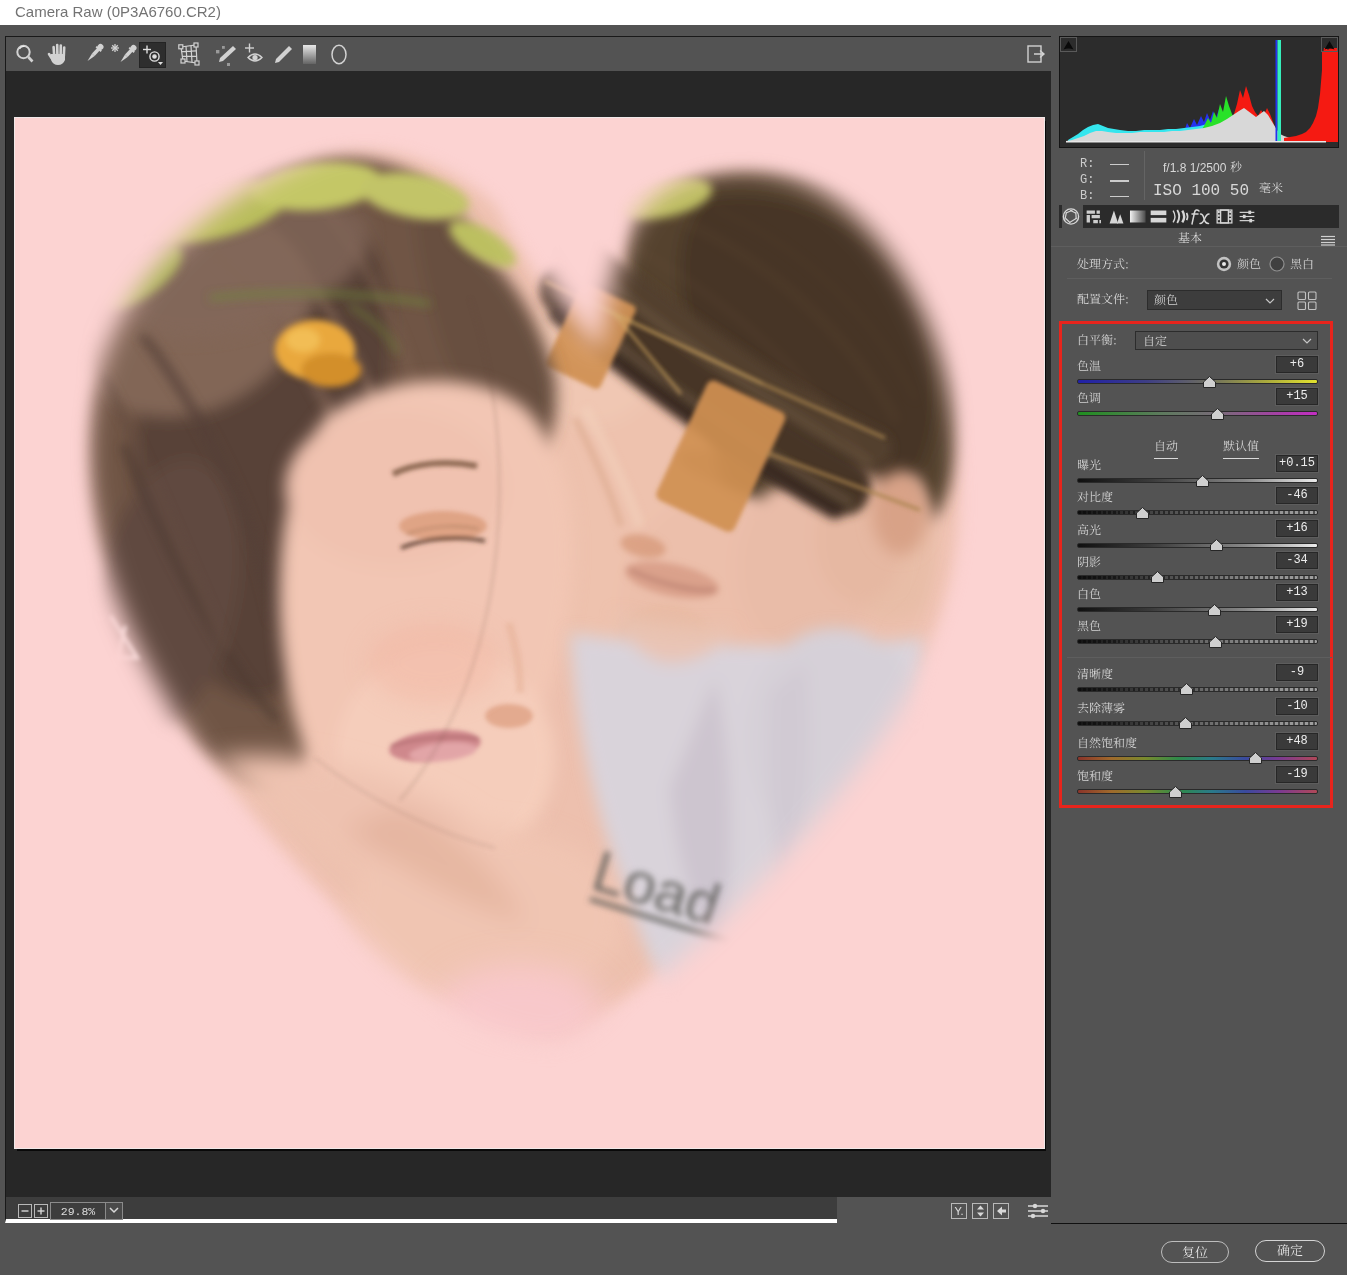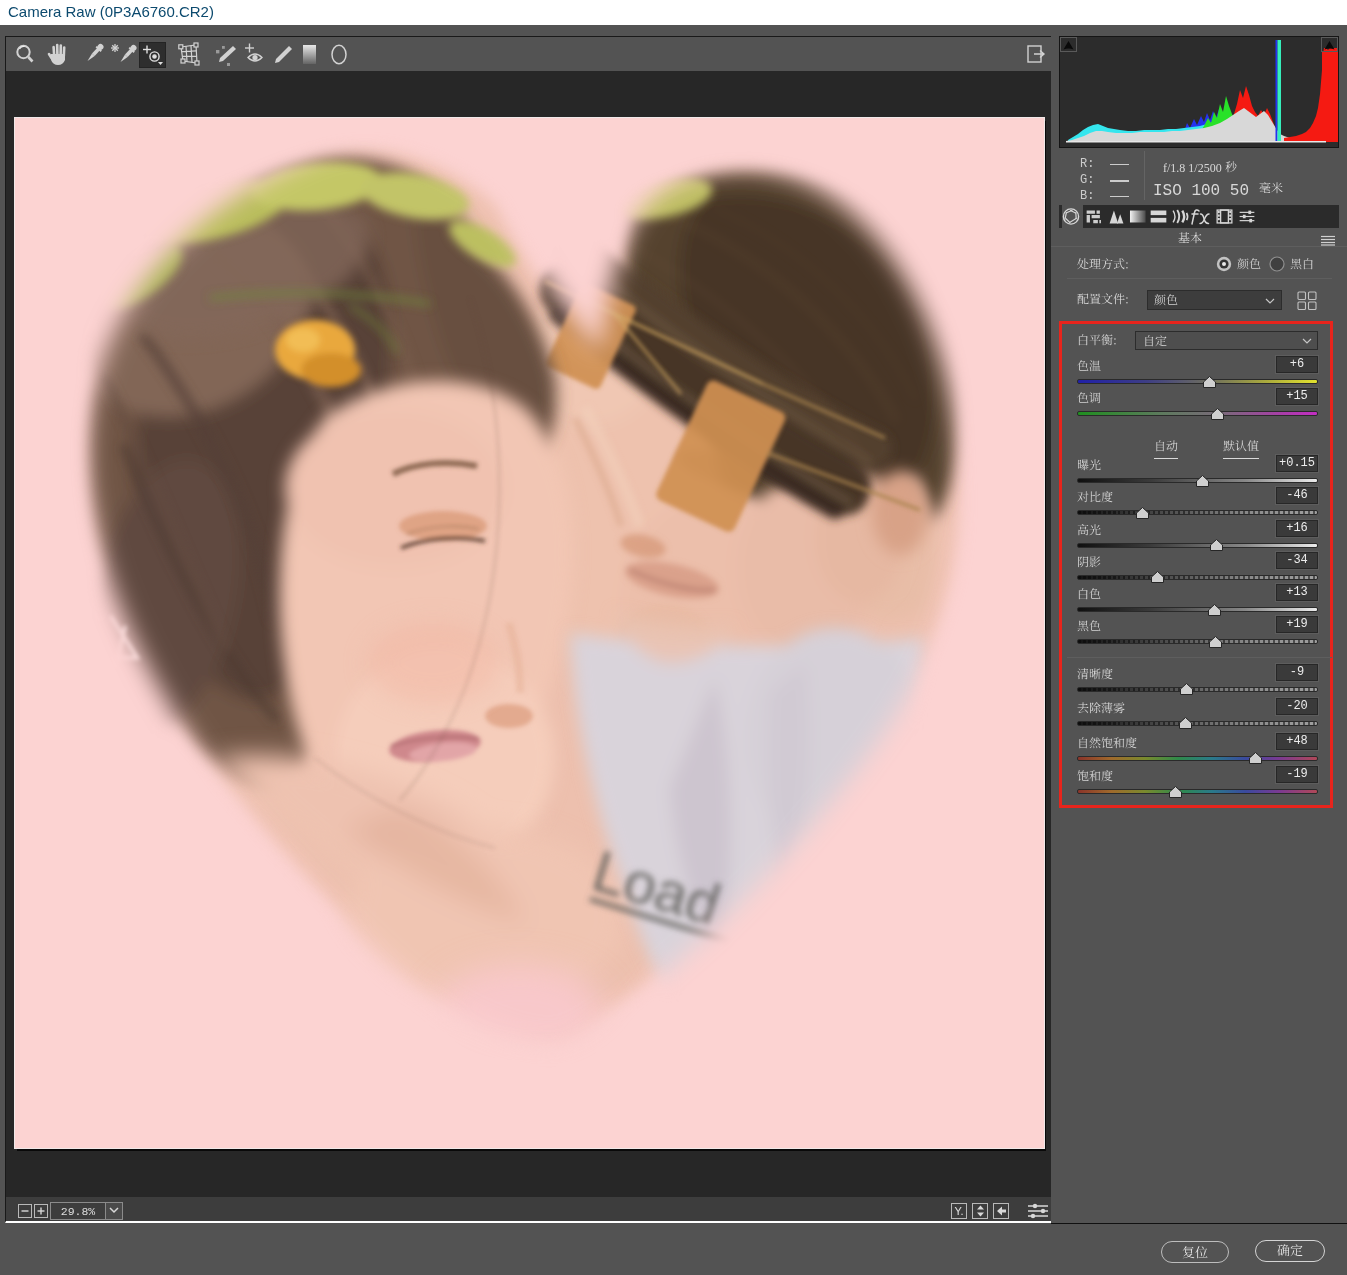--- a/index.html
+++ b/index.html
@@ -1,20 +1,20 @@
 <!DOCTYPE html>
 <html><head><meta charset="utf-8"><style>*{margin:0;padding:0;box-sizing:border-box}
 html,body{width:1347px;height:1275px;overflow:hidden;background:#535353}
 #root{position:relative;width:1347px;height:1275px;font-family:"Liberation Sans",sans-serif}
 .abs{position:absolute}
 .zh{display:inline-block;vertical-align:top}
-.titlebar{left:0;top:0;width:1347px;height:25px;background:#ffffff;color:#0c4a6e;font-size:15px;line-height:24px;padding-left:8px}
+.titlebar{left:0;top:0;width:1347px;height:25px;background:#ffffff;color:#737373;font-size:15px;line-height:24px;padding-left:15px}
 .toolbar{left:5px;top:36px;width:1046px;height:35px;background:#535353;border-top:1px solid #191919;border-left:1px solid #191919}
 .canvas{left:5px;top:71px;width:1046px;height:1126px;background:#272727;border-left:1px solid #191919}
-.statusbar{left:5px;top:1197px;width:1046px;height:26px;background:#3d3d3d;border-bottom:2px solid #ffffff;border-left:1px solid #191919}
+.statusbar{left:5px;top:1197px;width:832px;height:26px;background:#3d3d3d;border-bottom:4px solid #ffffff;border-left:1px solid #191919}
 .panel{left:1051px;top:25px;width:296px;height:1199px;background:#535353;border-bottom:1px solid #101010}
 .photo{left:9px;top:47px;width:1029px;height:1030px;box-shadow:2px 3px 0 rgba(5,5,5,.85);outline:1px solid #f0e8e8}
 .hist{left:8px;top:11px;width:280px;height:112px;background:#2c2c2c;border:1px solid #151515}
 .valbox{background:#3a3a3a;border:1px solid #272727;outline:1px solid #5d5d5d;color:#ececec;font-family:"Liberation Mono",monospace;font-size:12px;text-align:center;line-height:15px;height:17px;width:42px}
 .track{height:5px;border:1px solid #2a2a2a;border-radius:2px;background-size:100% 100%}
 .ddl{background:#434343;border:1px solid #2c2c2c}
 .btn{border:1px solid #bdbdbd;border-radius:11px;height:22px;text-align:center}
 </style></head><body>
 <div id="root">
     <div class="abs titlebar">Camera Raw (0P3A6760.CR2)</div>
@@ -297,21 +297,21 @@
       <div class="abs" style="left:270px;top:12px;width:17px;height:15px;border:1px solid #5a5a5a"><svg width="15" height="13" viewBox="0 0 15 13">
           <path d="M7.5 2 L12.5 10.5 Q7.5 8.5 2.5 10.5 Z" fill="#0a0a0a"></path>
         </svg></div>
       <div class="abs" style="left:29px;top:131.5px;font-family:'Liberation Mono',monospace;font-size:12px;color:#cccccc">R:</div>
       <div class="abs" style="left:59px;top:138.5px;width:19px;height:1.6px;background:#cccccc"></div>
       <div class="abs" style="left:29px;top:148px;font-family:'Liberation Mono',monospace;font-size:12px;color:#cccccc">G:</div>
       <div class="abs" style="left:59px;top:155px;width:19px;height:1.6px;background:#cccccc"></div>
       <div class="abs" style="left:29px;top:163.5px;font-family:'Liberation Mono',monospace;font-size:12px;color:#cccccc">B:</div>
       <div class="abs" style="left:59px;top:170.5px;width:19px;height:1.6px;background:#cccccc"></div>
       <div class="abs" style="left:93px;top:126px;width:1px;height:49px;background:#646464"></div>
-      <div class="abs" style="left:112px;top:135.5px;font-family:Liberation Serif, serif;font-size:12px;color:#cccccc;color:#d8d8d8">f/1.8  1/2500 <svg class="zh" width="12" height="14" viewBox="0 0 12 14" fill="#d8d8d8">
+      <div class="abs" style="left:112px;top:135.5px;font-family:Liberation Sans, sans-serif;font-size:12px;color:#cccccc;color:#d8d8d8">f/1.8  1/2500 <svg class="zh" width="12" height="14" viewBox="0 0 12 14" fill="#d8d8d8">
           <path transform="translate(0.0 0)" d="M9.1 0.4 7.9 0.3V7.4H8C8.3 7.4 8.6 7.1 8.6 7V0.7C8.9 0.7 9 0.6 9.1 0.4ZM9.5 2.3 9.4 2.4C10 3.2 10.7 4.5 10.7 5.5C11.6 6.3 12.4 4.2 9.5 2.3ZM11.5 6.2 10.3 5.7C9 8.9 7.2 10.1 4.4 11.1L4.5 11.3C7.5 10.6 9.5 9.4 11 6.3C11.3 6.3 11.4 6.3 11.5 6.2ZM7.4 2.6 6.1 2.3C5.9 3.8 5.5 5.4 5 6.5L5.2 6.6C6 5.7 6.6 4.3 6.9 2.8C7.2 2.8 7.3 2.7 7.4 2.6ZM4.6 3.3 4 3.9H3.4V1.6C3.9 1.4 4.5 1.3 4.9 1.2C5.2 1.2 5.4 1.2 5.5 1.1L4.5 0.3C3.6 0.8 1.9 1.5 0.5 1.9L0.6 2.1C1.2 2 1.9 1.9 2.6 1.7V3.9L0.4 3.9L0.5 4.3H2.3C1.9 6 1.2 7.6 0.3 8.9L0.4 9.1C1.4 8.2 2.1 7.1 2.6 5.9V11.3H2.7C3.1 11.3 3.4 11.1 3.4 11V5.4C3.8 5.9 4.2 6.6 4.2 7.2C5 7.8 5.6 6.2 3.4 5V4.3H5.2C5.4 4.3 5.5 4.2 5.5 4.1C5.2 3.7 4.6 3.3 4.6 3.3Z"></path>
         </svg></div>
       <div class="abs" style="left:102px;top:156.5px;font-family:'Liberation Mono',monospace;font-size:16px;color:#cccccc;color:#d8d8d8">ISO 100  50 <svg class="zh" width="24" height="14" viewBox="0 0 24 14" fill="#d8d8d8">
           <path transform="translate(0.0 0)" d="M5.1 0.3 5 0.4C5.5 0.6 5.9 1.1 6.1 1.5C6.9 1.9 7.4 0.3 5.1 0.3ZM10.4 0.9 9.8 1.6H0.5L0.6 2H11.2C11.3 2 11.4 1.9 11.5 1.8C11.1 1.4 10.4 0.9 10.4 0.9ZM9.1 6.3 8.3 5.6C6.9 6 4.1 6.6 1.9 6.9L2 7.1C3 7 4.1 6.9 5.2 6.8V7.6L1.5 8L1.7 8.3L5.2 8V8.9L0.8 9.3L1 9.7L5.2 9.3V10.2C5.2 10.9 5.4 11 6.6 11H8.4C10.8 11 11.3 10.9 11.3 10.5C11.3 10.4 11.2 10.3 10.9 10.2L10.8 9H10.7C10.5 9.5 10.4 10 10.3 10.2C10.3 10.3 10.2 10.3 10 10.3C9.8 10.3 9.1 10.4 8.4 10.4H6.6C6 10.4 5.9 10.3 5.9 10.1V9.2L10.7 8.8C10.9 8.7 11 8.7 11 8.5C10.6 8.2 10 7.8 10 7.8L9.5 8.5L5.9 8.9V7.9L9.6 7.6C9.8 7.6 9.9 7.5 9.9 7.3C9.6 7.1 9 6.7 9 6.7L8.5 7.3L5.9 7.6V6.9V6.7C6.9 6.6 7.8 6.4 8.5 6.3C8.8 6.4 9 6.4 9.1 6.3ZM1.6 4.6 1.4 4.6C1.5 5.2 1.3 5.9 0.9 6.1C0.6 6.3 0.5 6.5 0.6 6.7C0.7 7 1.1 7 1.4 6.8C1.7 6.6 1.9 6.1 1.8 5.5H10.2C10.1 5.9 10 6.4 9.9 6.7L10 6.8C10.4 6.5 10.8 6 11.1 5.6C11.3 5.6 11.4 5.6 11.5 5.5L10.6 4.6L10.2 5.1H1.8C1.8 5 1.7 4.8 1.6 4.6ZM3.5 4.6V4.4H8.6V4.8H8.7C9 4.8 9.4 4.6 9.4 4.5V3.2C9.6 3.1 9.8 3 9.9 3L8.9 2.2L8.5 2.7H3.6L2.7 2.3V4.9H2.9C3.2 4.9 3.5 4.7 3.5 4.6ZM8.6 3V4H3.5V3Z"></path>
           <path transform="translate(12.0 0)" d="M1.8 1.1 1.7 1.2C2.3 1.9 3.2 3 3.4 3.9C4.2 4.6 4.8 2.6 1.8 1.1ZM9.3 0.9C8.7 2.1 7.9 3.3 7.3 4L7.4 4.2C8.3 3.6 9.2 2.6 10 1.7C10.2 1.8 10.4 1.7 10.5 1.5ZM5.6 0.3V4.8H0.6L0.7 5.1H5C4 7 2.3 8.8 0.3 10.1L0.4 10.2C2.6 9.2 4.4 7.6 5.6 5.8V11.3H5.7C6 11.3 6.4 11.1 6.4 11V5.2C7.4 7.4 9.1 9.1 10.8 10.1C11 9.7 11.3 9.5 11.6 9.5L11.6 9.3C9.8 8.6 7.7 7 6.6 5.1H11.1C11.3 5.1 11.4 5.1 11.5 4.9C11 4.5 10.3 4 10.3 4L9.7 4.8H6.4V0.7C6.7 0.7 6.8 0.6 6.8 0.4Z"></path>
         </svg></div>
       <div class="abs" style="left:8px;top:180px;width:280px;height:23px;background:#2b2b2b"></div>
       <div class="abs" style="left:11px;top:180px;width:21px;height:23px;background:#535353"></div>
       <svg class="abs" style="left:8px;top:180px" width="280" height="23" viewBox="0 0 280 23">
         <g transform="translate(12,11.5)">
@@ -537,21 +537,21 @@
       <div class="abs track" style="left:26px;top:661.5px;width:241px;background:linear-gradient(to right,rgba(10,10,10,.92),rgba(40,40,40,.62) 38%,rgba(130,130,130,.30) 72%,rgba(235,235,235,.18)),repeating-linear-gradient(90deg,#2e2e2e 0 2.5px,#8f8f8f 2.5px 5px)"></div>
       <svg class="abs" style="left:128.5px;top:658.0px" width="13" height="12" viewBox="0 0 13 12">
         <path d="M6.5 .5 L12.5 6 L12.5 11.5 L.5 11.5 L.5 6 Z" fill="#cfcfcf" stroke="#262626" stroke-width="1"></path>
       </svg>
       <div class="abs" style="left:26px;top:676.5px"><svg class="zh" width="48" height="14" viewBox="0 0 48 14" fill="#d9d9d9">
           <path transform="translate(0.0 0)" d="M7.6 7.3 7.4 7.4C8 7.9 8.7 8.6 9.3 9.4C6.5 9.6 3.9 9.8 2.4 9.9C3.7 8.9 5.2 7.5 6 6.6C6.2 6.6 6.4 6.5 6.5 6.4L5.4 5.9H11.2C11.4 5.9 11.5 5.8 11.5 5.7C11.1 5.3 10.4 4.7 10.4 4.7L9.8 5.5H6.4V3H10.4C10.5 3 10.6 2.9 10.7 2.8C10.2 2.4 9.6 1.8 9.6 1.8L8.9 2.6H6.4V0.7C6.7 0.7 6.8 0.6 6.8 0.4L5.6 0.3V2.6H1.4L1.5 3H5.6V5.5H0.5L0.6 5.9H5.3C4.7 6.9 3.1 8.9 1.9 9.7C1.8 9.8 1.5 9.8 1.5 9.8L2.1 11C2.2 10.9 2.3 10.8 2.3 10.7C5.3 10.4 7.7 10 9.4 9.6C9.8 10.1 10 10.6 10.2 11.1C11.2 11.8 11.7 9.4 7.6 7.3Z"></path>
           <path transform="translate(12.0 0)" d="M9 7.2 8.9 7.3C9.5 8.1 10.4 9.3 10.6 10.2C11.5 10.8 12.1 8.9 9 7.2ZM5.5 7.2C5.2 8.2 4.4 9.5 3.5 10.3L3.6 10.5C4.7 9.8 5.7 8.7 6.2 7.8C6.4 7.8 6.6 7.8 6.6 7.6ZM7.8 0.9C8.4 2.4 9.7 3.6 11 4.4C11.1 4 11.4 3.8 11.7 3.7L11.7 3.5C10.2 2.9 8.8 2 8 0.8C8.3 0.7 8.4 0.7 8.5 0.5L7.1 0.3C6.7 1.7 5.1 3.6 3.6 4.6L3.7 4.7C5.4 3.9 7.1 2.4 7.8 0.9ZM4.3 6 4.4 6.3H7.3V10.1C7.3 10.2 7.2 10.3 7.1 10.3C6.8 10.3 5.8 10.2 5.8 10.2V10.4C6.3 10.5 6.5 10.5 6.7 10.7C6.8 10.8 6.9 11 6.9 11.2C7.9 11.1 8.1 10.7 8.1 10.1V6.3H11C11.2 6.3 11.3 6.3 11.3 6.2C11 5.8 10.3 5.3 10.3 5.3L9.8 6H8.1V4.4H10C10.1 4.4 10.2 4.3 10.3 4.2C9.9 3.9 9.4 3.4 9.4 3.4L8.9 4H5.3L5.4 4.4H7.3V6ZM1 1V11.3H1.1C1.5 11.3 1.8 11 1.8 11V1.3H3.3C3 2.3 2.6 3.7 2.3 4.4C3.1 5.3 3.3 6.3 3.3 7.1C3.3 7.6 3.2 7.8 3 7.9C2.9 8 2.9 8 2.7 8C2.6 8 2.2 8 1.9 8V8.2C2.2 8.2 2.4 8.3 2.5 8.4C2.6 8.5 2.7 8.7 2.7 9C3.8 9 4.2 8.4 4.2 7.3C4.2 6.4 3.8 5.3 2.6 4.4C3.1 3.7 3.8 2.3 4.2 1.5C4.5 1.5 4.7 1.5 4.8 1.4L3.8 0.5L3.3 1H1.9L1 0.6Z"></path>
           <path transform="translate(24.0 0)" d="M0.6 4.2 0.5 4.3C1 4.6 1.6 5.2 1.7 5.7C2.6 6.2 3 4.5 0.6 4.2ZM4.9 8.8 4.7 8.9C5.2 9.2 5.6 9.9 5.7 10.4C6.4 10.9 7.1 9.5 4.9 8.8ZM1.5 2.3 1.3 2.5C1.9 2.7 2.4 3.3 2.6 3.9C3.4 4.3 3.9 2.7 1.5 2.3ZM1.3 8.2C1.2 8.2 0.8 8.2 0.8 8.2V8.5C1.1 8.5 1.2 8.5 1.4 8.6C1.6 8.8 1.7 9.6 1.5 10.7C1.6 11.1 1.7 11.3 1.9 11.3C2.3 11.3 2.5 11 2.5 10.5C2.6 9.6 2.3 9.1 2.3 8.7C2.2 8.4 2.3 8.1 2.4 7.7C2.6 7.3 3.5 5.1 3.9 4L3.7 3.9C1.9 7.6 1.9 7.6 1.6 8C1.5 8.2 1.5 8.2 1.3 8.2ZM3.8 1.3H0.5L0.6 1.7H3.8V2.4H3.9C4.2 2.4 4.5 2.4 4.5 2.3V1.7H7.3V2.4H7.5C7.9 2.4 8.1 2.3 8.1 2.2V1.7H11.1C11.3 1.7 11.4 1.6 11.4 1.5C11 1.1 10.4 0.7 10.4 0.7L9.9 1.3H8.1V0.7C8.4 0.7 8.5 0.6 8.5 0.4L7.3 0.3V1.3H4.5V0.7C4.8 0.7 4.9 0.6 5 0.4L3.8 0.3ZM7.1 4.8V5.5H5.2V4.8ZM8.4 2 8.3 2.1C8.7 2.4 9.1 2.8 9.2 3.1C9.3 3.2 9.4 3.2 9.5 3.2H7.8V2.9C8.1 2.8 8.2 2.7 8.2 2.6L7.1 2.4V3.2H4L4.1 3.6H7.1V4.4H5.2L4.4 4.1V8H4.6C4.9 8 5.2 7.8 5.2 7.7V6.9H7.1V7.7H7.2C7.5 7.7 7.8 7.6 7.8 7.5V6.9H9.6V7.8H9.7C10 7.8 10.3 7.6 10.3 7.5V4.9C10.6 4.9 10.8 4.8 10.8 4.7L9.9 4L9.5 4.4H7.8V3.6H11.1C11.2 3.6 11.4 3.5 11.4 3.4C11 3 10.5 2.6 10.5 2.6L10 3.2H9.5C10 3.2 10.1 2.2 8.4 2ZM7.8 4.8H9.6V5.5H7.8ZM7.1 6.6H5.2V5.8H7.1ZM7.8 6.6V5.8H9.6V6.6ZM10.7 7.6 10.2 8.2H9.2V8C9.4 8 9.6 7.9 9.6 7.7L8.4 7.6V8.2H3.4L3.5 8.6H8.4V10.1C8.4 10.3 8.4 10.4 8.2 10.4C8 10.4 6.9 10.3 6.9 10.3V10.5C7.4 10.5 7.6 10.6 7.8 10.7C7.9 10.9 8 11 8 11.2C9 11.1 9.2 10.8 9.2 10.2V8.6H11.4C11.5 8.6 11.6 8.5 11.7 8.4C11.3 8.1 10.7 7.6 10.7 7.6Z"></path>
           <path transform="translate(36.0 0)" d="M9.5 3.8H6.8V4.1H9.5ZM5.1 3.8H2.3V4.1H5.1ZM9.1 2.9H6.8V3.3H9.1ZM5.1 2.9H2.7V3.2H5.1ZM4.4 4.8C4.7 4.8 4.8 4.7 4.9 4.6L3.8 4.2C3.3 5 2 6.1 0.8 6.7L0.9 6.9C1.9 6.6 2.8 6 3.5 5.5C4 5.9 4.6 6.3 5.4 6.6C3.9 7.2 2.1 7.6 0.5 7.8L0.5 8.1C2.5 7.9 4.5 7.5 6.1 6.9C7.6 7.4 9.3 7.7 11 7.9C11.1 7.5 11.3 7.3 11.6 7.2L11.6 7.1C10.1 7 8.5 6.9 7 6.6C7.8 6.2 8.5 5.8 9.1 5.4C9.4 5.4 9.6 5.3 9.6 5.2L8.8 4.5L8.2 4.9H4.2ZM3.8 5.3H7.9C7.4 5.7 6.8 6 6 6.3C5.1 6.1 4.3 5.7 3.7 5.4ZM6.2 7.5 5 7.4C5 7.7 4.9 8 4.8 8.3H1.7L1.8 8.7H4.6C4.1 9.6 3 10.5 0.7 11.1L0.8 11.3C3.8 10.7 5 9.7 5.5 8.7H8.6C8.5 9.5 8.4 10.1 8.2 10.2C8.1 10.3 8 10.3 7.8 10.3C7.6 10.3 6.7 10.3 6.2 10.2L6.2 10.4C6.7 10.5 7.2 10.6 7.3 10.7C7.5 10.8 7.5 11 7.5 11.2C8 11.2 8.4 11.1 8.7 11C9.1 10.7 9.3 9.9 9.4 8.7C9.6 8.7 9.7 8.7 9.8 8.6L8.9 7.9L8.5 8.3H5.7C5.7 8.1 5.8 8 5.8 7.8C6.1 7.8 6.2 7.6 6.2 7.5ZM1.8 1.5 1.5 1.5C1.6 2.1 1.3 2.7 0.9 2.9C0.7 3 0.5 3.3 0.6 3.5C0.7 3.8 1.1 3.8 1.4 3.7C1.7 3.5 2 3 1.9 2.3H5.6V4.5H5.7C6.1 4.5 6.3 4.4 6.3 4.3V2.3H10.2C10.1 2.8 9.9 3.3 9.8 3.7L10 3.8C10.4 3.4 10.8 2.8 11.1 2.4C11.3 2.4 11.5 2.4 11.5 2.3L10.7 1.5L10.2 2H6.3V1.3H10C10.1 1.3 10.2 1.2 10.3 1.1C9.9 0.7 9.3 0.3 9.3 0.3L8.7 0.9H2.1L2.2 1.3H5.6V2H1.9C1.8 1.8 1.8 1.7 1.8 1.5Z"></path>
         </svg></div>
-      <div class="abs valbox" style="left:225px;top:672.5px">-20</div>
+      <div class="abs valbox" style="left:225px;top:672.5px">-10</div>
       <div class="abs track" style="left:26px;top:695.5px;width:241px;background:linear-gradient(to right,rgba(10,10,10,.92),rgba(40,40,40,.62) 38%,rgba(130,130,130,.30) 72%,rgba(235,235,235,.18)),repeating-linear-gradient(90deg,#2e2e2e 0 2.5px,#8f8f8f 2.5px 5px)"></div>
       <svg class="abs" style="left:127.5px;top:692.0px" width="13" height="12" viewBox="0 0 13 12">
         <path d="M6.5 .5 L12.5 6 L12.5 11.5 L.5 11.5 L.5 6 Z" fill="#cfcfcf" stroke="#262626" stroke-width="1"></path>
       </svg>
       <div class="abs" style="left:26px;top:711.5px"><svg class="zh" width="60" height="14" viewBox="0 0 60 14" fill="#d9d9d9">
           <path transform="translate(0.0 0)" d="M8.9 2.6V4.8H3.2V2.6ZM5.5 0.3C5.4 0.9 5.2 1.7 5 2.3H3.3L2.4 1.9V11.2H2.6C2.9 11.2 3.2 11 3.2 10.9V10.4H8.9V11.2H9C9.3 11.2 9.7 11 9.7 10.9V2.8C10 2.7 10.2 2.6 10.2 2.5L9.2 1.8L8.8 2.3H5.4C5.8 1.8 6.2 1.2 6.4 0.8C6.7 0.8 6.9 0.6 6.9 0.5ZM3.2 5.2H8.9V7.4H3.2ZM3.2 7.8H8.9V10.1H3.2Z"></path>
           <path transform="translate(12.0 0)" d="M8.8 1.1 8.7 1.1C9 1.5 9.5 2.1 9.6 2.6C10.3 3.1 11 1.6 8.8 1.1ZM2.4 8.4C2.3 9.4 1.6 10.2 1 10.5C0.7 10.6 0.6 10.8 0.7 11.1C0.8 11.3 1.2 11.3 1.6 11.1C2.1 10.8 2.9 9.9 2.6 8.4ZM4.4 8.5 4.2 8.6C4.4 9.2 4.7 10.2 4.6 11C5.2 11.7 6.1 10.1 4.4 8.5ZM6.7 8.4 6.5 8.5C7 9.2 7.5 10.2 7.5 11C8.3 11.7 9 9.9 6.7 8.4ZM8.9 8.4 8.7 8.5C9.5 9.1 10.5 10.2 10.7 11.1C11.6 11.7 12.1 9.7 8.9 8.4ZM7.5 0.5C7.5 1.5 7.5 2.5 7.4 3.3H5.7C5.9 3 6 2.6 6.1 2.3C6.4 2.3 6.5 2.2 6.6 2.1L5.7 1.4L5.2 1.8H3.3C3.5 1.5 3.6 1.2 3.8 0.8C4 0.9 4.2 0.8 4.2 0.6L3.1 0.2C2.5 2.2 1.5 4 0.4 5.1L0.6 5.3C0.9 5 1.2 4.7 1.5 4.4C2 4.8 2.5 5.4 2.6 5.8C3.3 6.3 3.8 4.8 1.7 4.3C2 3.9 2.3 3.5 2.5 3.1C3 3.4 3.5 3.9 3.7 4.3C4.4 4.7 4.7 3.3 2.7 2.9C2.8 2.7 3 2.4 3.1 2.2H5.3C4.6 4.8 3.1 7.2 0.5 8.6L0.7 8.8C3.3 7.6 4.9 5.6 5.7 3.4L5.8 3.7H7.4C7.1 5.5 6.3 7 3.8 8.1L3.9 8.3C6.8 7.2 7.8 5.7 8.1 3.9C8.5 6 9.3 7.4 10.8 8.3C11 8 11.2 7.7 11.6 7.7L11.6 7.5C9.9 6.9 8.7 5.6 8.3 3.7H11.2C11.4 3.7 11.5 3.6 11.5 3.5C11.1 3.1 10.5 2.6 10.5 2.6L9.9 3.3H8.2C8.2 2.6 8.3 1.8 8.3 0.9C8.6 0.9 8.7 0.8 8.7 0.6Z"></path>
           <path transform="translate(24.0 0)" d="M3.1 0.5 1.8 0.2C1.6 1.8 1 4.1 0.4 5.4L0.6 5.5C1.1 4.7 1.6 3.7 2 2.7H3.8C3.6 3.2 3.4 4.1 3.3 4.5L3.5 4.6C3.8 4.1 4.3 3.3 4.6 2.8C4.8 2.8 5 2.7 5.1 2.7L4.2 1.8L3.7 2.3H2.1C2.3 1.7 2.5 1.2 2.7 0.7C3 0.7 3 0.7 3.1 0.5ZM7.1 0.6 5.8 0.2C5.5 1.7 4.8 3.9 3.9 5.4L4 5.5C4.5 5 4.9 4.4 5.2 3.8V10C5.2 10.7 5.5 10.9 6.7 10.9H8.6C11.1 10.9 11.6 10.8 11.6 10.4C11.6 10.2 11.5 10.2 11.2 10.1L11.2 8H11C10.9 9 10.7 9.7 10.6 10C10.5 10.1 10.5 10.2 10.3 10.2C10 10.2 9.4 10.2 8.6 10.2H6.8C6 10.2 6 10.1 6 9.8V6.9H7.8V7.3H7.9C8.1 7.3 8.5 7.2 8.5 7.1V4.3C8.7 4.3 8.9 4.2 9 4.1L8.1 3.4L7.7 3.9H6.1L5.4 3.6C5.6 3.2 5.8 2.8 6 2.4H9.9C9.9 5.5 9.7 7.3 9.4 7.7C9.3 7.8 9.2 7.8 9 7.8C8.7 7.8 8 7.7 7.6 7.7L7.6 7.9C8 8 8.4 8.1 8.6 8.2C8.7 8.3 8.8 8.4 8.8 8.6C9.2 8.6 9.7 8.6 9.9 8.2C10.4 7.7 10.6 6 10.7 2.5C10.9 2.5 11.1 2.4 11.1 2.3L10.3 1.6L9.8 2.1H6.1C6.3 1.6 6.5 1.2 6.6 0.8C6.9 0.8 7 0.7 7.1 0.6ZM6 4.2H7.8V6.6H6ZM3.1 4.3 2 4.2V9.6C2 9.8 1.9 9.8 1.6 10L2.1 11C2.2 11 2.3 10.8 2.4 10.6C3.3 9.8 4.2 9 4.6 8.6L4.5 8.5L2.7 9.5V4.7C3 4.6 3.1 4.5 3.1 4.3Z"></path>
           <path transform="translate(36.0 0)" d="M5.2 3.4 4.7 4.1H3.7V1.6C4.3 1.4 4.9 1.3 5.3 1.1C5.6 1.2 5.8 1.2 5.9 1.1L5 0.3C4 0.8 2 1.6 0.4 2L0.5 2.2C1.3 2.1 2.1 1.9 2.9 1.8V4.1H0.5L0.6 4.4H2.6C2.2 6.1 1.5 7.8 0.4 9.1L0.6 9.3C1.6 8.4 2.4 7.2 2.9 6V11.3H3C3.4 11.3 3.7 11.1 3.7 11V5.4C4.2 6 4.9 6.7 5.1 7.3C5.9 7.8 6.4 6.3 3.7 5.2V4.4H5.9C6.1 4.4 6.2 4.4 6.2 4.2C5.8 3.9 5.2 3.4 5.2 3.4ZM9.9 2.5V8.9H7.2V2.5ZM7.2 10.4V9.2H9.9V10.4H10C10.3 10.4 10.7 10.3 10.7 10.2V2.7C11 2.6 11.2 2.5 11.3 2.4L10.2 1.6L9.8 2.1H7.3L6.4 1.8V10.6H6.6C6.9 10.6 7.2 10.5 7.2 10.4Z"></path>
           <path transform="translate(48.0 0)" d="M5.4 0.1 5.3 0.2C5.7 0.6 6.2 1.2 6.4 1.6C7.2 2.1 7.8 0.5 5.4 0.1ZM10.4 1.1 9.8 1.8H2.6L1.7 1.4V4.8C1.7 7 1.6 9.3 0.4 11.2L0.6 11.3C2.3 9.5 2.5 6.9 2.5 4.8V2.2H11.1C11.3 2.2 11.4 2.1 11.5 2C11.1 1.6 10.4 1.1 10.4 1.1ZM8.5 7.1H3.3L3.5 7.4H4.4C4.8 8.3 5.4 9 6.1 9.5C4.9 10.2 3.4 10.7 1.7 11L1.8 11.2C3.7 11 5.3 10.5 6.6 9.9C7.8 10.6 9.2 11 10.9 11.2C11 10.8 11.3 10.6 11.6 10.5V10.4C10 10.3 8.5 10 7.3 9.5C8.1 8.9 8.8 8.3 9.4 7.5C9.7 7.5 9.8 7.5 9.9 7.4L9.1 6.6ZM8.4 7.4C8 8.1 7.4 8.7 6.6 9.2C5.8 8.7 5.2 8.1 4.7 7.4ZM5.8 2.6 4.6 2.5V3.8H2.7L2.8 4.2H4.6V6.7H4.7C5 6.7 5.3 6.5 5.3 6.4V6H7.9V6.5H8.1C8.4 6.5 8.7 6.4 8.7 6.3V4.2H10.9C11 4.2 11.1 4.1 11.2 4C10.8 3.6 10.2 3.1 10.2 3.1L9.7 3.8H8.7V3C9 2.9 9.1 2.8 9.1 2.6L7.9 2.5V3.8H5.3V3C5.6 2.9 5.7 2.8 5.8 2.6ZM7.9 4.2V5.6H5.3V4.2Z"></path>

